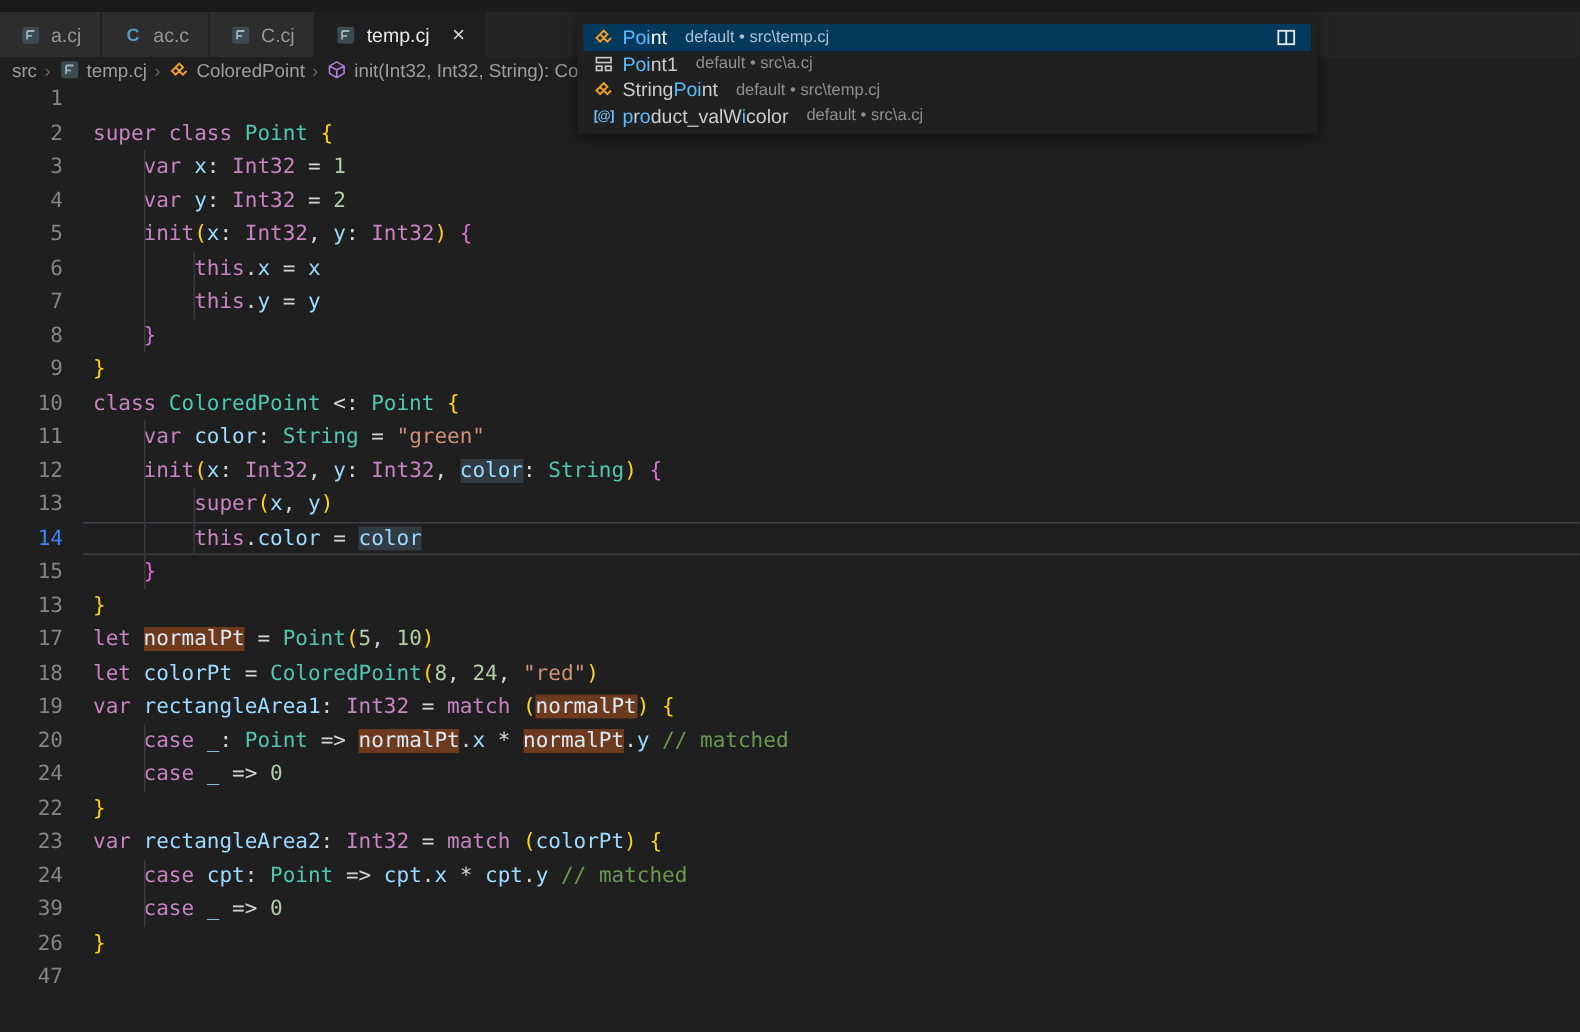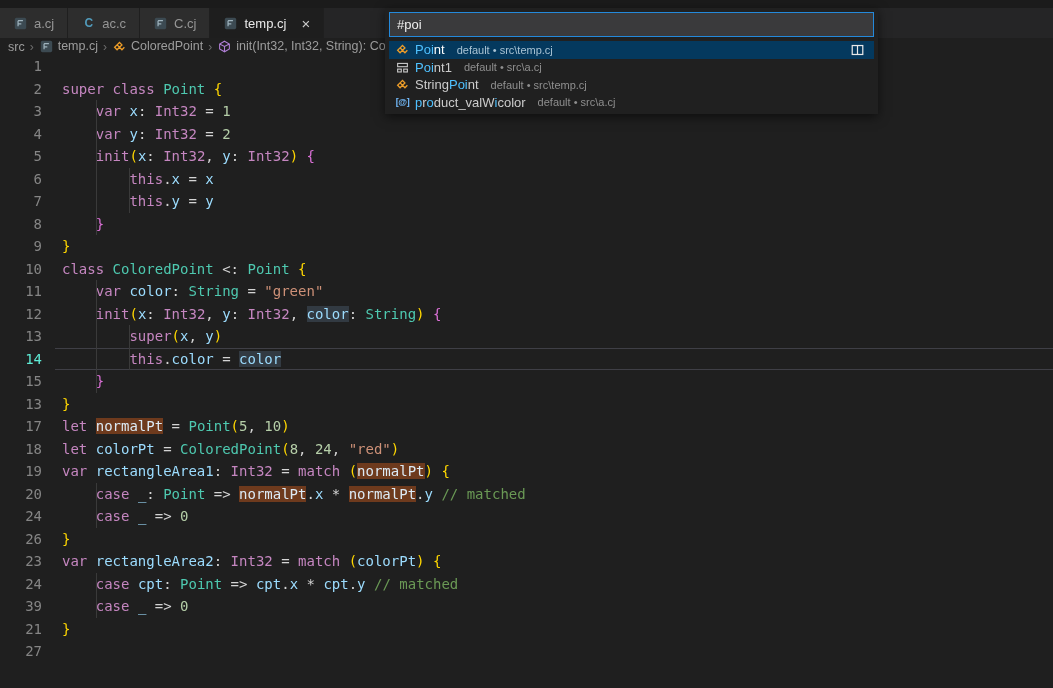--- a/index.html
+++ b/index.html
@@ -6,28 +6,28 @@
   body{width:1053px;height:688px;background:#1f1f1f;overflow:hidden;position:relative;
        font-family:"Liberation Sans",sans-serif;-webkit-font-smoothing:antialiased}
   .titlebar{position:absolute;top:0;left:0;right:0;height:8px;background:#1b1b1b}
   .tabbar{position:absolute;top:8px;left:0;right:0;height:30px;background:#252526;display:flex;align-items:stretch}
   .tab{display:flex;align-items:center;gap:6px;padding:0 13px;background:#2d2d2d;border-right:1px solid #1f1f1f;
        font-size:13px;color:#969696;cursor:pointer;white-space:nowrap}
   .tab.active{background:#1e1e1e;color:#e9e9e9}
   .tab .close{margin-left:9px;color:#cccccc;font-size:15px;line-height:1}
   .crumbs{position:absolute;top:38px;left:0;right:0;height:17px;display:flex;align-items:center;
           padding-left:8px;font-size:12.5px;color:#9d9d9d;background:#1f1f1f;white-space:nowrap;overflow:hidden}
-  .crumb{display:flex;align-items:flex-start;gap:4px}
+  .crumb{display:flex;align-items:flex-end;gap:4px}
   .csep{color:#6c6c6c;margin:0 5px;font-size:12px}
   .editor{position:absolute;top:55px;left:0;right:0;bottom:0;font-family:"DejaVu Sans Mono",monospace;font-size:14px}
   .row{display:flex;height:22.5px;line-height:22.5px;white-space:pre}
   .ln{flex:0 0 42px;text-align:right;padding-right:13px;color:#858585}
   .code{flex:1;position:relative;padding-left:7px}
   .row.cur .code{box-shadow:inset 0 1px 0 #3f3f46,inset 0 -1px 0 #3f3f46}
-  .row.cur .ln{color:#5eead4}
+  .row.cur .ln{color:#3b82f6}
   .guide{position:absolute;top:0;bottom:0;width:1px;background:#3a3a3a}
   .qp{position:absolute;left:385px;top:8px;width:493px;background:#202020;z-index:5;
       box-shadow:0 3px 10px rgba(0,0,0,.55);padding:4px 4px 3px;box-sizing:border-box}
   .qp input{display:block;width:100%;box-sizing:border-box;height:25px;background:#3a3a3c;
       border:1px solid #2489db;color:#eeeeee;font-size:13px;padding:0 7px;font-family:"Liberation Sans",sans-serif}
   .qrows{margin-top:4px}
   .qrow{display:flex;align-items:center;height:17.5px;padding:0 6px;font-size:13px;color:#cccccc;gap:5px;
         cursor:pointer;position:relative;white-space:nowrap;overflow:hidden}
   .qrow.sel{background:#04395e;color:#ffffff}
   .qname .hl{color:#4fc1ff}
@@ -126,30 +126,29 @@
     <div class="row"><span class="ln">12</span><div class="code"><div class="guide" style="left: 40.72px;"></div><span style="color: rgb(212, 212, 212);">    </span><span style="color: rgb(197, 134, 192);">init</span><span style="color: rgb(255, 215, 0);">(</span><span style="color: rgb(156, 220, 254);">x</span><span style="color: rgb(212, 212, 212);">: </span><span style="color: rgb(197, 134, 192);">Int32</span><span style="color: rgb(212, 212, 212);">, </span><span style="color: rgb(156, 220, 254);">y</span><span style="color: rgb(212, 212, 212);">: </span><span style="color: rgb(197, 134, 192);">Int32</span><span style="color: rgb(212, 212, 212);">, </span><span style="color: rgb(156, 220, 254); background: rgb(50, 58, 66);">color</span><span style="color: rgb(212, 212, 212);">: </span><span style="color: rgb(78, 201, 176);">String</span><span style="color: rgb(255, 215, 0);">)</span><span style="color: rgb(212, 212, 212);"> </span><span style="color: rgb(218, 112, 214);">{</span></div></div>
     <div class="row"><span class="ln">13</span><div class="code"><div class="guide" style="left: 40.72px;"></div><div class="guide" style="left: 74.44px;"></div><span style="color: rgb(212, 212, 212);">        </span><span style="color: rgb(197, 134, 192);">super</span><span style="color: rgb(255, 215, 0);">(</span><span style="color: rgb(156, 220, 254);">x</span><span style="color: rgb(212, 212, 212);">, </span><span style="color: rgb(156, 220, 254);">y</span><span style="color: rgb(255, 215, 0);">)</span></div></div>
     <div class="row cur"><span class="ln">14</span><div class="code"><div class="guide" style="left: 40.72px;"></div><div class="guide" style="left: 74.44px;"></div><span style="color: rgb(212, 212, 212);">        </span><span style="color: rgb(197, 134, 192);">this</span><span style="color: rgb(212, 212, 212);">.</span><span style="color: rgb(156, 220, 254);">color</span><span style="color: rgb(212, 212, 212);"> = </span><span style="color: rgb(156, 220, 254); background: rgb(50, 58, 66);">color</span></div></div>
     <div class="row"><span class="ln">15</span><div class="code"><div class="guide" style="left: 40.72px;"></div><span style="color: rgb(212, 212, 212);">    </span><span style="color: rgb(218, 112, 214);">}</span></div></div>
     <div class="row"><span class="ln">13</span><div class="code"><span style="color: rgb(255, 215, 0);">}</span></div></div>
     <div class="row"><span class="ln">17</span><div class="code"><span style="color: rgb(197, 134, 192);">let </span><span style="color: rgb(220, 234, 245); background: rgb(110, 58, 29);">normalPt</span><span style="color: rgb(212, 212, 212);"> = </span><span style="color: rgb(78, 201, 176);">Point</span><span style="color: rgb(255, 215, 0);">(</span><span style="color: rgb(181, 206, 168);">5</span><span style="color: rgb(212, 212, 212);">, </span><span style="color: rgb(181, 206, 168);">10</span><span style="color: rgb(255, 215, 0);">)</span></div></div>
     <div class="row"><span class="ln">18</span><div class="code"><span style="color: rgb(197, 134, 192);">let </span><span style="color: rgb(156, 220, 254);">colorPt</span><span style="color: rgb(212, 212, 212);"> = </span><span style="color: rgb(78, 201, 176);">ColoredPoint</span><span style="color: rgb(255, 215, 0);">(</span><span style="color: rgb(181, 206, 168);">8</span><span style="color: rgb(212, 212, 212);">, </span><span style="color: rgb(181, 206, 168);">24</span><span style="color: rgb(212, 212, 212);">, </span><span style="color: rgb(206, 145, 120);">"red"</span><span style="color: rgb(255, 215, 0);">)</span></div></div>
     <div class="row"><span class="ln">19</span><div class="code"><span style="color: rgb(197, 134, 192);">var </span><span style="color: rgb(156, 220, 254);">rectangleArea1</span><span style="color: rgb(212, 212, 212);">: </span><span style="color: rgb(197, 134, 192);">Int32</span><span style="color: rgb(212, 212, 212);"> = </span><span style="color: rgb(197, 134, 192);">match </span><span style="color: rgb(255, 215, 0);">(</span><span style="color: rgb(220, 234, 245); background: rgb(110, 58, 29);">normalPt</span><span style="color: rgb(255, 215, 0);">)</span><span style="color: rgb(212, 212, 212);"> </span><span style="color: rgb(255, 215, 0);">{</span></div></div>
     <div class="row"><span class="ln">20</span><div class="code"><div class="guide" style="left: 40.72px;"></div><span style="color: rgb(212, 212, 212);">    </span><span style="color: rgb(197, 134, 192);">case </span><span style="color: rgb(156, 220, 254);">_</span><span style="color: rgb(212, 212, 212);">: </span><span style="color: rgb(78, 201, 176);">Point</span><span style="color: rgb(212, 212, 212);"> =&gt; </span><span style="color: rgb(220, 234, 245); background: rgb(110, 58, 29);">normalPt</span><span style="color: rgb(212, 212, 212);">.</span><span style="color: rgb(156, 220, 254);">x</span><span style="color: rgb(212, 212, 212);"> * </span><span style="color: rgb(220, 234, 245); background: rgb(110, 58, 29);">normalPt</span><span style="color: rgb(212, 212, 212);">.</span><span style="color: rgb(156, 220, 254);">y</span><span style="color: rgb(212, 212, 212);"> </span><span style="color: rgb(106, 153, 85);">// matched</span></div></div>
     <div class="row"><span class="ln">24</span><div class="code"><div class="guide" style="left: 40.72px;"></div><span style="color: rgb(212, 212, 212);">    </span><span style="color: rgb(197, 134, 192);">case </span><span style="color: rgb(156, 220, 254);">_</span><span style="color: rgb(212, 212, 212);"> =&gt; </span><span style="color: rgb(181, 206, 168);">0</span></div></div>
-    <div class="row"><span class="ln">26</span><div class="code"><span style="color: rgb(255, 215, 0);">}</span></div></div>
+    <div class="row"><span class="ln">22</span><div class="code"><span style="color: rgb(255, 215, 0);">}</span></div></div>
     <div class="row"><span class="ln">23</span><div class="code"><span style="color: rgb(197, 134, 192);">var </span><span style="color: rgb(156, 220, 254);">rectangleArea2</span><span style="color: rgb(212, 212, 212);">: </span><span style="color: rgb(197, 134, 192);">Int32</span><span style="color: rgb(212, 212, 212);"> = </span><span style="color: rgb(197, 134, 192);">match </span><span style="color: rgb(255, 215, 0);">(</span><span style="color: rgb(156, 220, 254);">colorPt</span><span style="color: rgb(255, 215, 0);">)</span><span style="color: rgb(212, 212, 212);"> </span><span style="color: rgb(255, 215, 0);">{</span></div></div>
     <div class="row"><span class="ln">24</span><div class="code"><div class="guide" style="left: 40.72px;"></div><span style="color: rgb(212, 212, 212);">    </span><span style="color: rgb(197, 134, 192);">case </span><span style="color: rgb(156, 220, 254);">cpt</span><span style="color: rgb(212, 212, 212);">: </span><span style="color: rgb(78, 201, 176);">Point</span><span style="color: rgb(212, 212, 212);"> =&gt; </span><span style="color: rgb(156, 220, 254);">cpt</span><span style="color: rgb(212, 212, 212);">.</span><span style="color: rgb(156, 220, 254);">x</span><span style="color: rgb(212, 212, 212);"> * </span><span style="color: rgb(156, 220, 254);">cpt</span><span style="color: rgb(212, 212, 212);">.</span><span style="color: rgb(156, 220, 254);">y</span><span style="color: rgb(212, 212, 212);"> </span><span style="color: rgb(106, 153, 85);">// matched</span></div></div>
     <div class="row"><span class="ln">39</span><div class="code"><div class="guide" style="left: 40.72px;"></div><span style="color: rgb(212, 212, 212);">    </span><span style="color: rgb(197, 134, 192);">case </span><span style="color: rgb(156, 220, 254);">_</span><span style="color: rgb(212, 212, 212);"> =&gt; </span><span style="color: rgb(181, 206, 168);">0</span></div></div>
-    <div class="row"><span class="ln">21</span><div class="code"><span style="color: rgb(255, 215, 0);">}</span></div></div>
-    <div class="row"><span class="ln">27</span><div class="code"></div></div>
+    <div class="row"><span class="ln">26</span><div class="code"><span style="color: rgb(255, 215, 0);">}</span></div></div>
+    <div class="row"><span class="ln">47</span><div class="code"></div></div>
   </div>
 
 <div class="qp">
-  <input spellcheck="false" value="#poi" style="">
   <div class="qrows">
       <div class="qrow sel">
         <span class="ic">
           <svg width="13" height="13" viewBox="0 0 16 16">
             <path fill="none" stroke="#ee9d28" stroke-width="1.6" d="M14 9 L11 12 L8 9 M8 9 L5 12 L2 9 L5 6 L8 9 M5 6 L8 3 L11 6 L8 9"></path>
           </svg>
         </span>
         <span class="qname"><span class="hl">Poi</span><span>nt</span></span>
         <span class="qdetail">default • src\temp.cj</span>
         <span class="qaction"><span class="ic">

